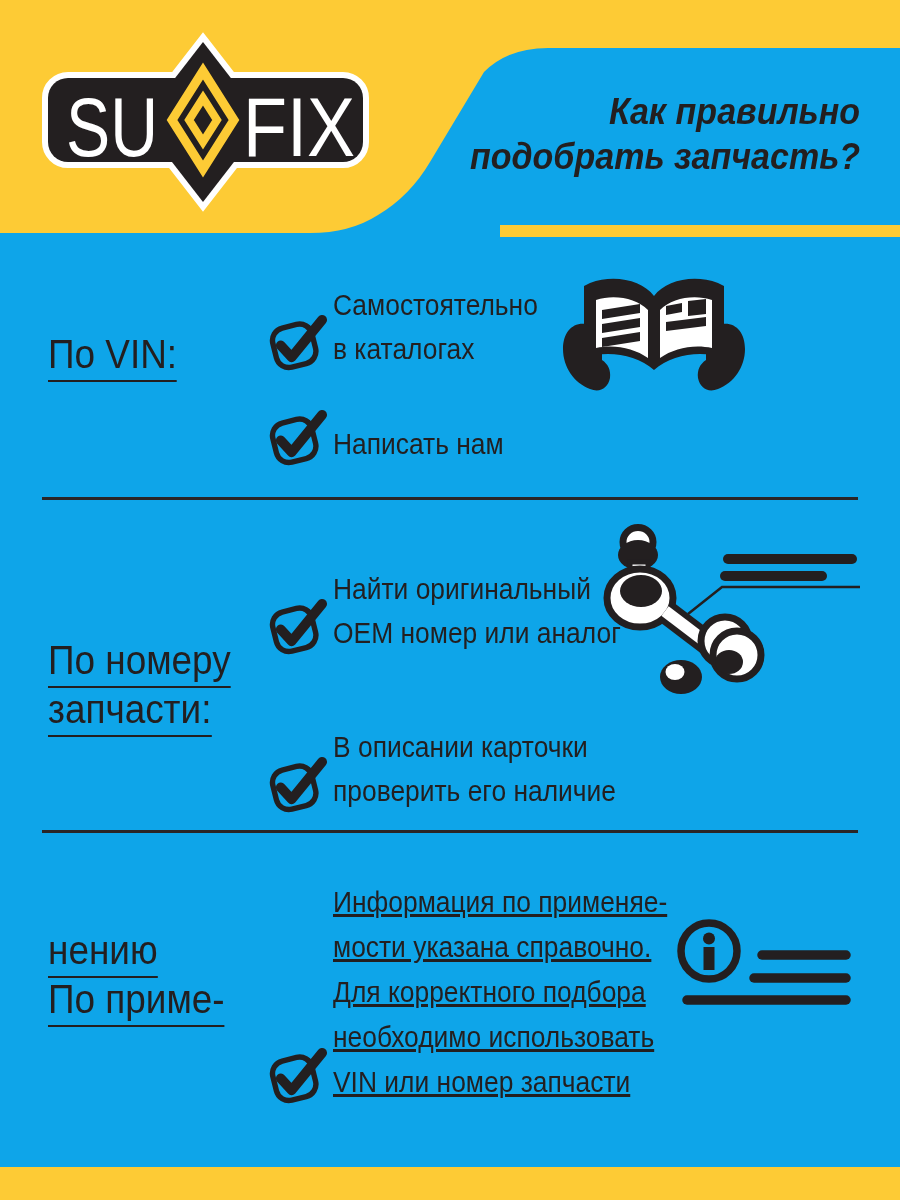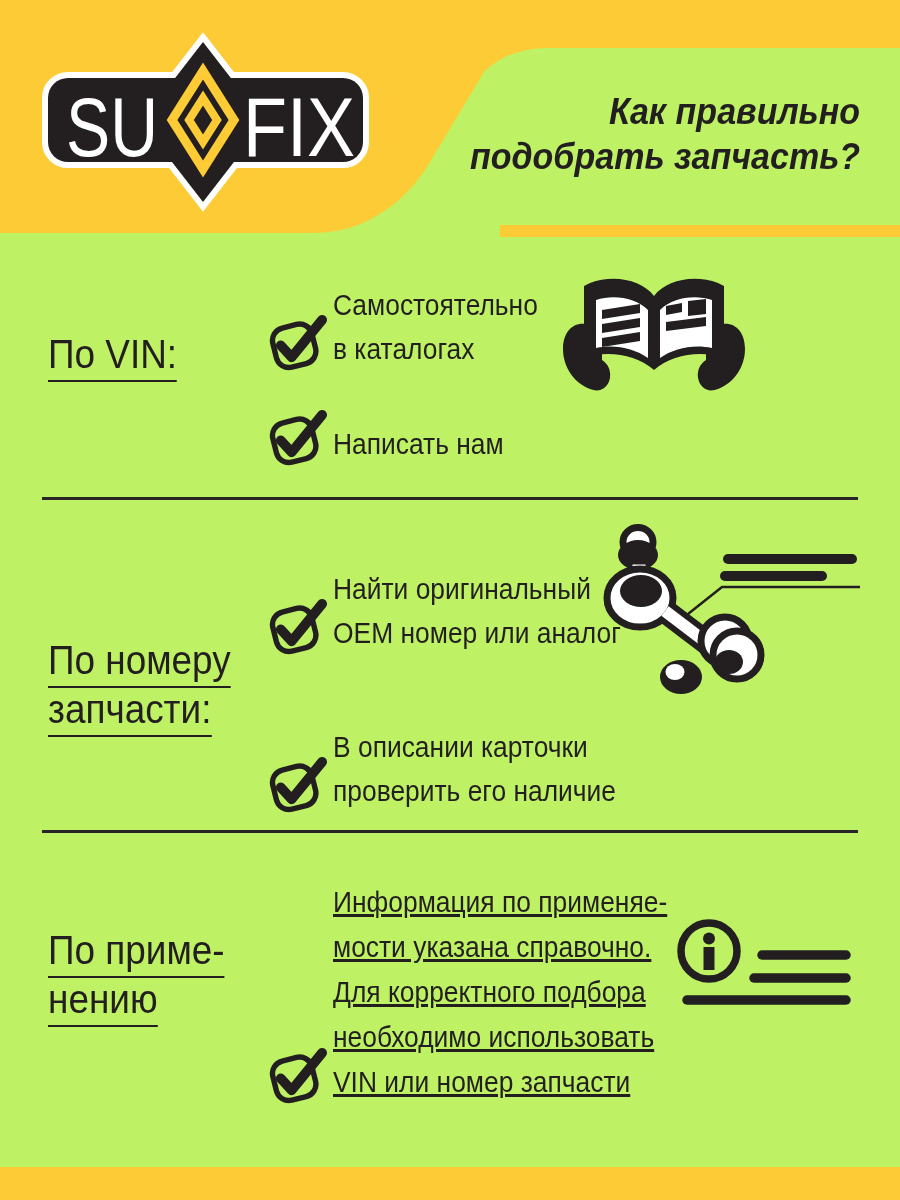--- a/index.html
+++ b/index.html
@@ -1,16 +1,16 @@
 <!DOCTYPE html>
 <html><head>
 <meta charset="utf-8">
 <style>
   html,body { margin:0; padding:0; background:#ffffff; }
-  .canvas { position:relative; width:900px; height:1200px; background:#bef264; overflow:hidden;
+  .canvas { position:relative; width:900px; height:1200px; background:#0ea5e9; overflow:hidden;
             font-family:"Liberation Sans","DejaVu Sans",sans-serif; color:#231F20; }
 
   .header-bg { position:absolute; top:0; left:0; }
   .logo-svg  { position:absolute; left:30px; top:25px; }
 
   .title { position:absolute; top:89px; right:40px; text-align:right;
            font-weight:bold; font-size:37px; line-height:45px; color:#231F20;font-style:italic; }
   .title-line { display:block; transform:scaleX(0.92); transform-origin:100% 50%; white-space:nowrap; }
   .title-bar { position:absolute; left:500px; top:225px; width:400px; height:12px; background:#FDCB35; }
 
@@ -154,22 +154,22 @@
     <circle cx="133" cy="127" r="24" fill="#ffffff" stroke="#231F20" stroke-width="7"></circle>
     <circle cx="145" cy="141" r="24" fill="#ffffff" stroke="#231F20" stroke-width="7"></circle>
     <ellipse cx="137" cy="148" rx="14" ry="12" fill="#231F20"></ellipse>
     <ellipse cx="89" cy="163" rx="21" ry="17" fill="#231F20"></ellipse>
     <ellipse cx="83" cy="158" rx="9.5" ry="8" fill="#ffffff"></ellipse>
   </svg>
 
   <div class="divider d2"></div>
 
   <div class="heading h3">
+    <div><span class="h-line">нению</span></div>
     <div><span class="h-line">По приме-</span></div>
-    <div><span class="h-line">нению</span></div>
   </div>
 
   <div class="item i-s3a">
     <svg class="check" viewBox="0 0 64 58">
         <use href="#sym-check"></use>
       </svg>
     <div class="item-text">
       <span class="item-line">Информация по применяе-</span>
       <span class="item-line">мости указана справочно.</span>
       <span class="item-line">Для корректного подбора</span>

